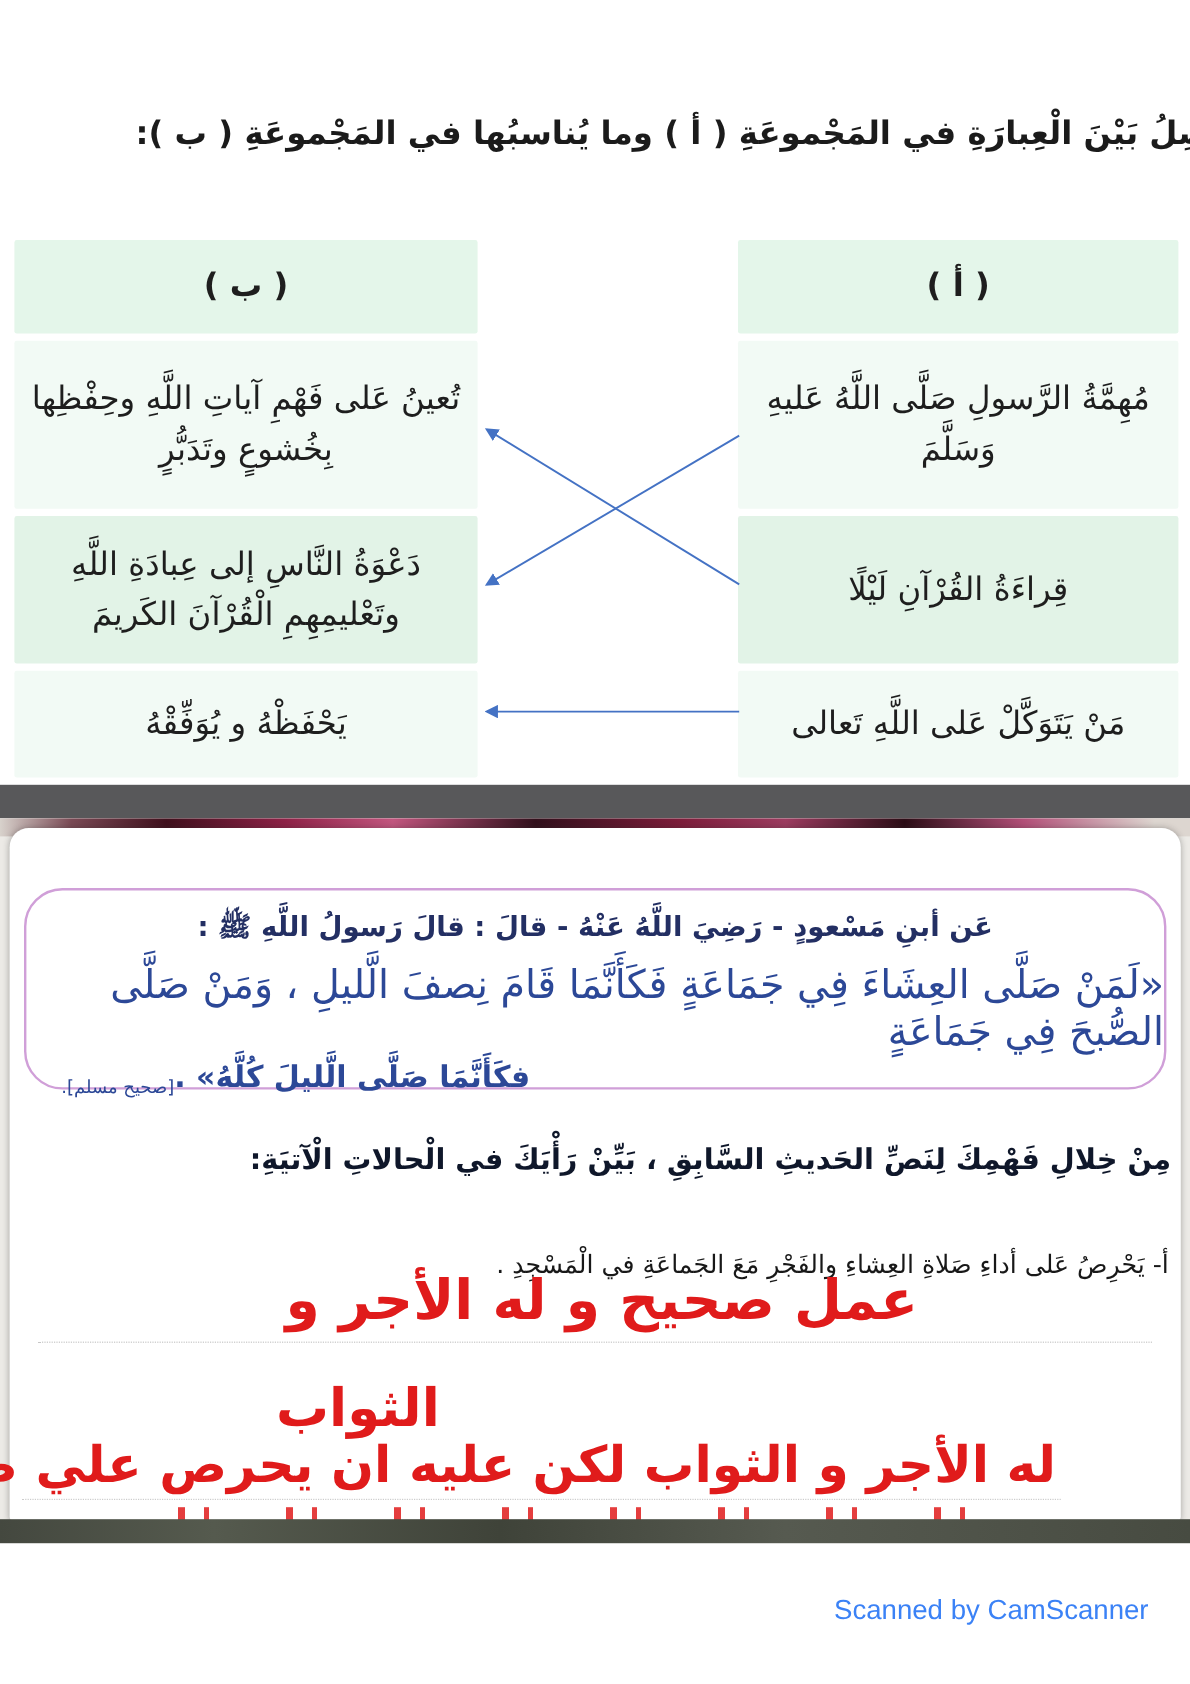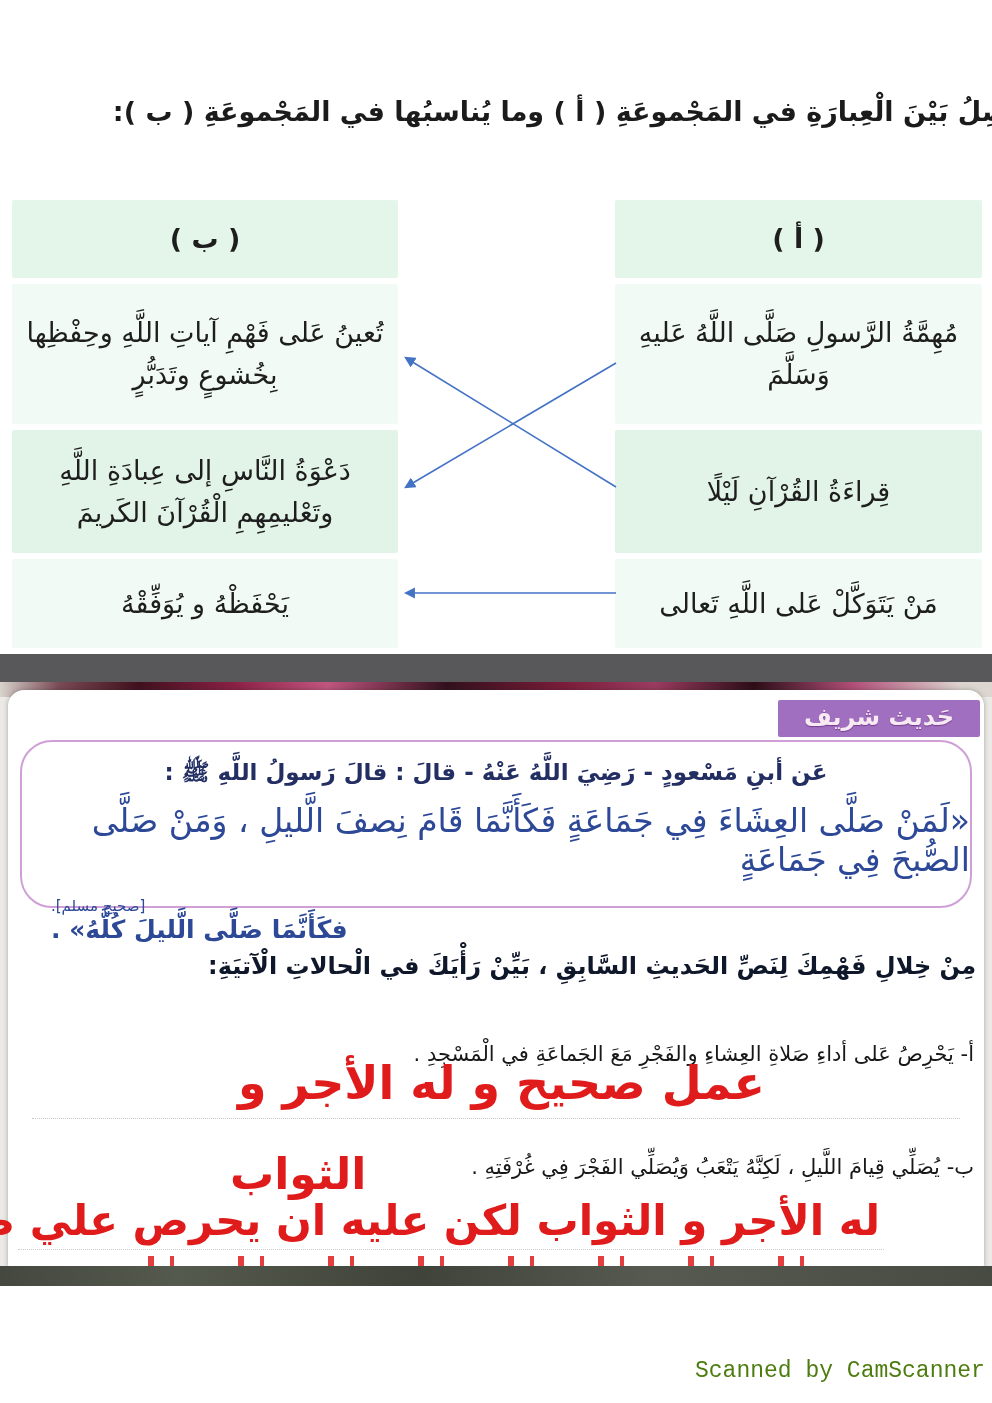--- a/index.html
+++ b/index.html
@@ -43,21 +43,21 @@
     position:absolute;top:10px;right:4px;background:var(--badge-purple);
     color:var(--badge-text);font-size:24px;font-weight:bold;padding:3px 26px 6px 26px;
     border-radius:2px;text-shadow:0 1px 1px rgba(90,30,110,.6);
   }
   .hadith-box{
     position:absolute;left:12px;right:12px;top:50px;height:168px;background:#fff;
     border:2px solid var(--hadith-border);border-radius:32px;box-sizing:border-box;
   }
   .isnad{margin-top:16px;text-align:center;color:var(--hadith-navy);font-size:23px;font-weight:bold;}
   .matn1{margin-top:9px;text-align:right;color:var(--hadith-blue);font-size:33px;font-weight:normal;}
-  .matn-row{display:flex;flex-direction:column;justify-content:flex-start;align-items:flex-start;padding:4px 56px 0 29px;}
+  .matn-row{display:flex;flex-direction:row;justify-content:flex-start;align-items:flex-start;padding:4px 56px 0 29px;}
   .matn2{color:var(--hadith-blue);font-size:25px;font-weight:bold;}
   .source{color:var(--hadith-blue);font-size:15px;margin-top:14px;}
   
   .question{position:absolute;top:262px;right:8px;font-size:24px;font-weight:bold;color:#0f172a;white-space:nowrap;}
   .case-line{position:absolute;font-size:21px;font-weight:400;color:#181818;white-space:nowrap;}
   .case-a{top:352px;right:10px;}
   .case-b{top:465px;right:10px;}
   .red{color:var(--answer-red);font-weight:bold;white-space:nowrap;}
   .answer-a1{position:absolute;top:366px;right:219px;font-size:46px;}
   .answer-a2{position:absolute;top:458px;left:222px;font-size:44px;}
@@ -67,22 +67,22 @@
   .clipped-red-text{
     position:absolute;top:566px;left:110px;right:170px;height:11px;opacity:.85;
     background:repeating-linear-gradient(90deg,transparent 0 30px,var(--answer-red) 30px 36px,transparent 36px 52px,var(--answer-red) 52px 56px,transparent 56px 90px);
   }
   .bottom-bar{
     position:absolute;left:0;top:584px;width:992px;height:20px;
     background:linear-gradient(90deg,#44483f 0%,#555a4e 18%,#3f4339 42%,#565a50 66%,#474b41 100%);
   }
   
   .footer-text{
-    position:absolute;top:1358px;left:695px;font-family:Liberation Mono, monospace;
-    font-size:23px;color:#4d7c0f;white-space:nowrap;
+    position:absolute;top:1328px;left:695px;font-family:Liberation Sans, sans-serif;
+    font-size:23px;color:#3b82f6;white-space:nowrap;
   }
 </style>
 </head>
 <body>
 
 <div class="screen">
 
   <div class="instruction ar">صِلُ بَيْنَ الْعِبارَةِ في المَجْموعَةِ ( أ ) وما يُناسبُها في المَجْموعَةِ ( ب ):</div>
 
   <div class="cell header colA rowH ar">( أ )</div>
@@ -107,38 +107,36 @@
     <line x1="231" y1="263" x2="21" y2="263" stroke="#4472c4" stroke-width="1.6" marker-end="url(#arrow)"></line>
   </svg>
 
   <div class="divider-bar"></div>
 
   <div class="lower-area">
     <div class="photo-strip"></div>
 
     <div class="page">
 
-      <div class="badge ar">حَديث شريف</div>
 
       <div class="hadith-box">
         <div class="isnad ar">عَن أبنِ مَسْعودٍ - رَضِيَ اللَّهُ عَنْهُ - قالَ : قالَ رَسولُ اللَّهِ ﷺ :</div>
         <div class="matn1 ar">«لَمَنْ صَلَّى العِشَاءَ فِي جَمَاعَةٍ فَكَأَنَّمَا قَامَ نِصفَ الَّليلِ ، وَمَنْ صَلَّى الصُّبحَ فِي جَمَاعَةٍ</div>
         <div class="matn-row">
           <span class="source ar">[صحيح مسلم].</span>
           <span class="matn2 ar">فكَأَنَّمَا صَلَّى الَّليلَ كُلَّهُ» .</span>
         </div>
       </div>
 
       <div class="question ar">مِنْ خِلالِ فَهْمِكَ لِنَصِّ الحَديثِ السَّابِقِ ، بَيِّنْ رَأْيَكَ في الْحالاتِ الْآتيَةِ:</div>
 
       <div class="case-line case-a ar">أ- يَحْرِصُ عَلى أداءِ صَلاةِ العِشاءِ والفَجْرِ مَعَ الجَماعَةِ في الْمَسْجِدِ .</div>
       <div class="red answer-a1 ar">عمل صحيح و له الأجر و</div>
       <div class="rule-1"></div>
 
-      <div class="case-line case-b ar">ب- يُصَلِّي قِيامَ اللَّيلِ ، لَكِنَّهُ يَتْعَبُ وَيُصَلِّي الفَجْرَ فِي غُرْفَتِهِ .</div>
       <div class="red answer-a2 ar">الثواب</div>
 
       <div class="red answer-b ar">له الأجر و الثواب لكن عليه ان يحرص علي صلاة</div>
       <div class="rule-2"></div>
 
       <div class="clipped-red-text"></div>
     </div>
 
     <div class="bottom-bar"></div>
   </div>

